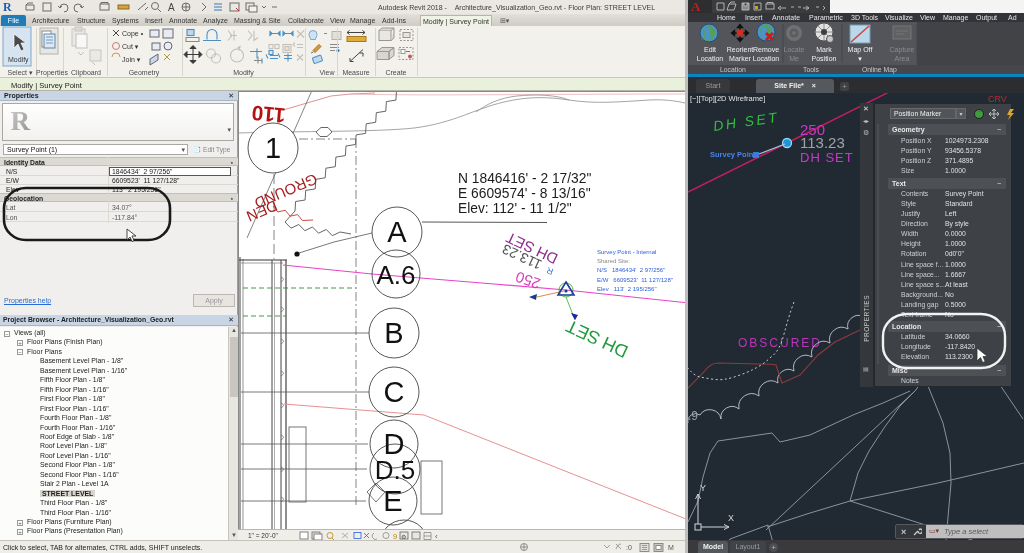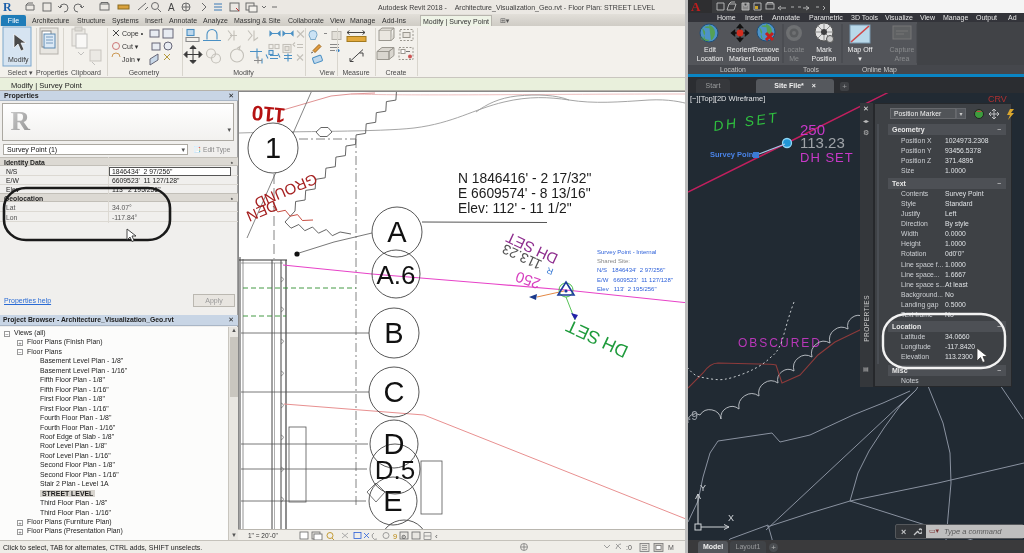--- a/index.html
+++ b/index.html
@@ -678,21 +678,21 @@
     <text x="40" y="428" font-size="9" fill="#D0D4D8">X</text>
   </svg>
 
   <div class="abs" style="left:207px;top:431px;width:129px;height:15px;background:#33363A;border:1px solid #55585C;border-radius:2px;">
     <span style="position:absolute;left:5px;top:2px;font-size:9px;color:#C8CACC;font-weight:bold;">×</span>
     <svg style="position:absolute;left:16px;top:2px;" width="10" height="10" viewBox="0 0 10 10">
             <path d="M2,8 L6,4 M6,4 a2.2,2.2 0 1 0 2,-2 l-1,1" fill="none" stroke="#C8CACC" stroke-width="1.3"></path>
           </svg>
     <div class="abs" style="left:30px;top:0;width:101px;height:13px;background:#BEBEBE;">
       <span style="position:absolute;left:3px;top:2px;font-size:7px;color:#7A3030;">▭▾</span>
-      <span style="position:absolute;left:18px;top:2px;font-size:7.5px;color:#5A5A5A;font-style:italic;">Type a command</span>
+      <span style="position:absolute;left:18px;top:2px;font-size:7.5px;color:#5A5A5A;font-style:italic;">Type a select</span>
     </div>
   </div>
   </div>
   <div id="ac-palette">
 
     <div class="abs" style="left:0;top:0;width:14px;height:284px;background:#34373B;border-right:1px solid #26282C;">
       <span style="position:absolute;left:3px;top:2px;font-size:7px;color:#E0E0E0;">✕</span>
       <span style="position:absolute;left:3px;top:14px;font-size:6px;color:#B8B8B8;">◂▸</span>
       <span style="position:absolute;left:3px;top:26px;font-size:7px;color:#B8B8B8;">⚙</span>
       <div style="position:absolute;left:3px;top:192px;font-size:6.5px;color:#C8C8C8;letter-spacing:0.5px;writing-mode:vertical-rl;transform:rotate(180deg);">PROPERTIES</div>

